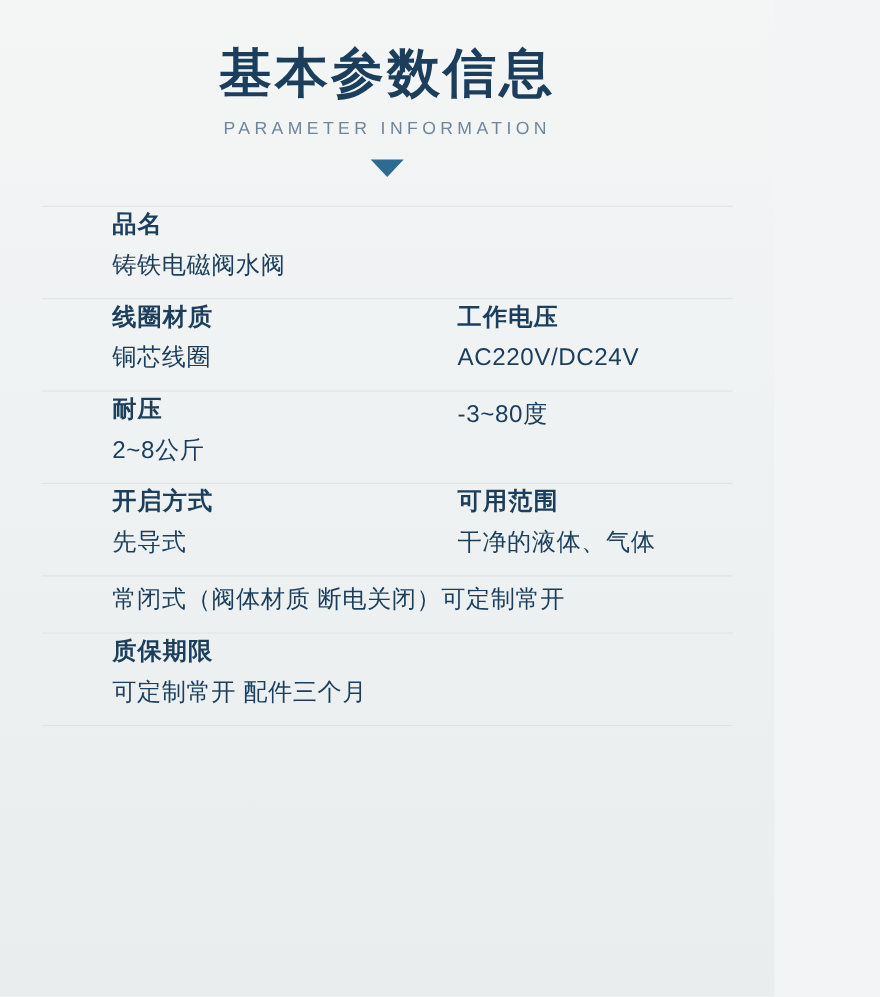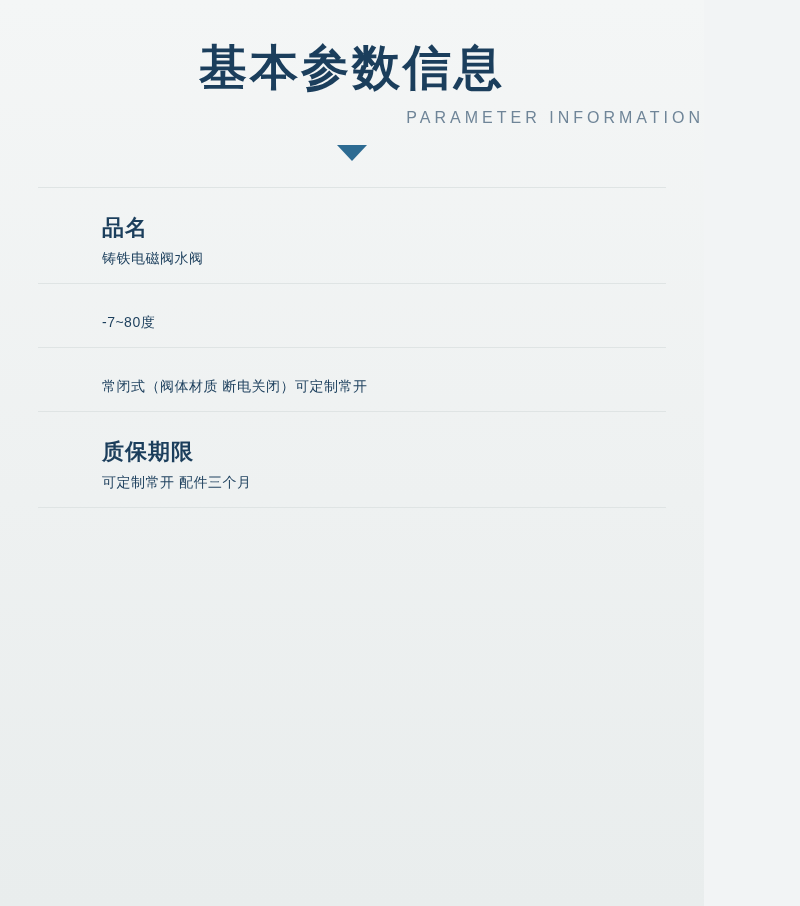--- a/index.html
+++ b/index.html
@@ -34,21 +34,20 @@
     letter-spacing: 3px;
     color: #1b3e5c;
     line-height: 1.15;
   }
   .title-en {
     margin-top: 14px;
     font-size: 16px;
     letter-spacing: 4px;
     color: #6f8598;
     text-transform: uppercase;
-    text-align: right;
   }
   .arrow-wrap {
     margin-top: 18px;
     display: flex;
     justify-content: center;
   }
   .arrow-down {
     width: 0;
     height: 0;
     border-left: 15px solid transparent;
@@ -56,21 +55,21 @@
     border-top: 16px solid #2d6b92;
   }
 
   
   .params {
     margin: 26px 38px 0 38px;
   }
   .row {
     display: flex;
     border-top: 1px solid #dfe4e4;
-    padding: 24px 0 14px 0;
+    padding: 0 0 14px 0;
   }
   .row:last-child {
     border-bottom: 1px solid #dfe4e4;
   }
   .cell {
     flex: 0 0 50%;
     box-sizing: border-box;
     padding-left: 64px;
   }
   .cell.wide {
@@ -78,21 +77,21 @@
   }
   .label {
     font-size: 22px;
     font-weight: bold;
     color: #1b3e5c;
     line-height: 1.45;
     letter-spacing: 1px;
   }
   .value {
     margin-top: 4px;
-    font-size: 14px;
+    font-size: 22px;
     color: #1b3e5c;
     line-height: 1.5;
     letter-spacing: 0.5px;
   }
 </style>
 </head>
 <body>
 
 <div class="page">
 
@@ -108,27 +107,51 @@
 
     <div class="row">
       <div class="cell">
         <div class="label">品名</div>
         <div class="value">铸铁电磁阀水阀</div>
       </div>
       <div class="cell">
       </div>
     </div>
 
+    <div class="row">
+      <div class="cell">
+        <div class="label">线圈材质</div>
+        <div class="value">铜芯线圈</div>
+      </div>
+      <div class="cell">
+        <div class="label">工作电压</div>
+        <div class="value">AC220V/DC24V</div>
+      </div>
+    </div>
 
     <div class="row">
       <div class="cell">
-        <div class="value">-7~80度</div>
+        <div class="label">耐压</div>
+        <div class="value">2~8公斤</div>
+      </div>
+      <div class="cell">
+        <div class="value">-3~80度</div>
       </div>
     </div>
 
+    <div class="row">
+      <div class="cell">
+        <div class="label">开启方式</div>
+        <div class="value">先导式</div>
+      </div>
+      <div class="cell">
+        <div class="label">可用范围</div>
+        <div class="value">干净的液体、气体</div>
+      </div>
+    </div>
 
     <div class="row">
       <div class="cell wide">
         <div class="value">常闭式（阀体材质 断电关闭）可定制常开</div>
       </div>
     </div>
 
     <div class="row">
       <div class="cell wide">
         <div class="label">质保期限</div>

